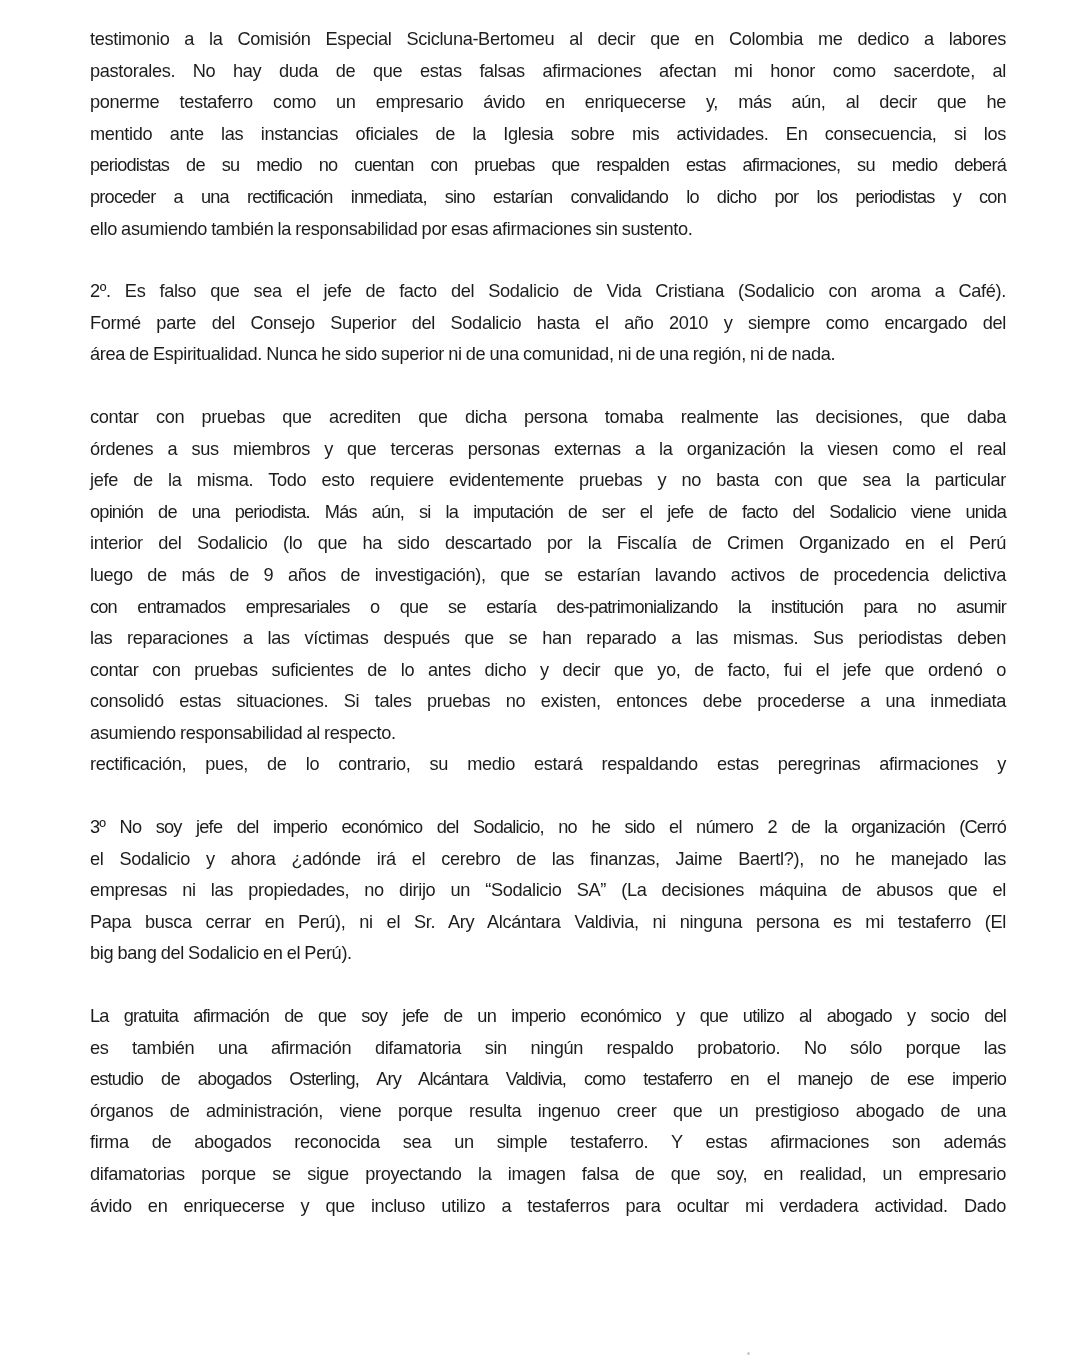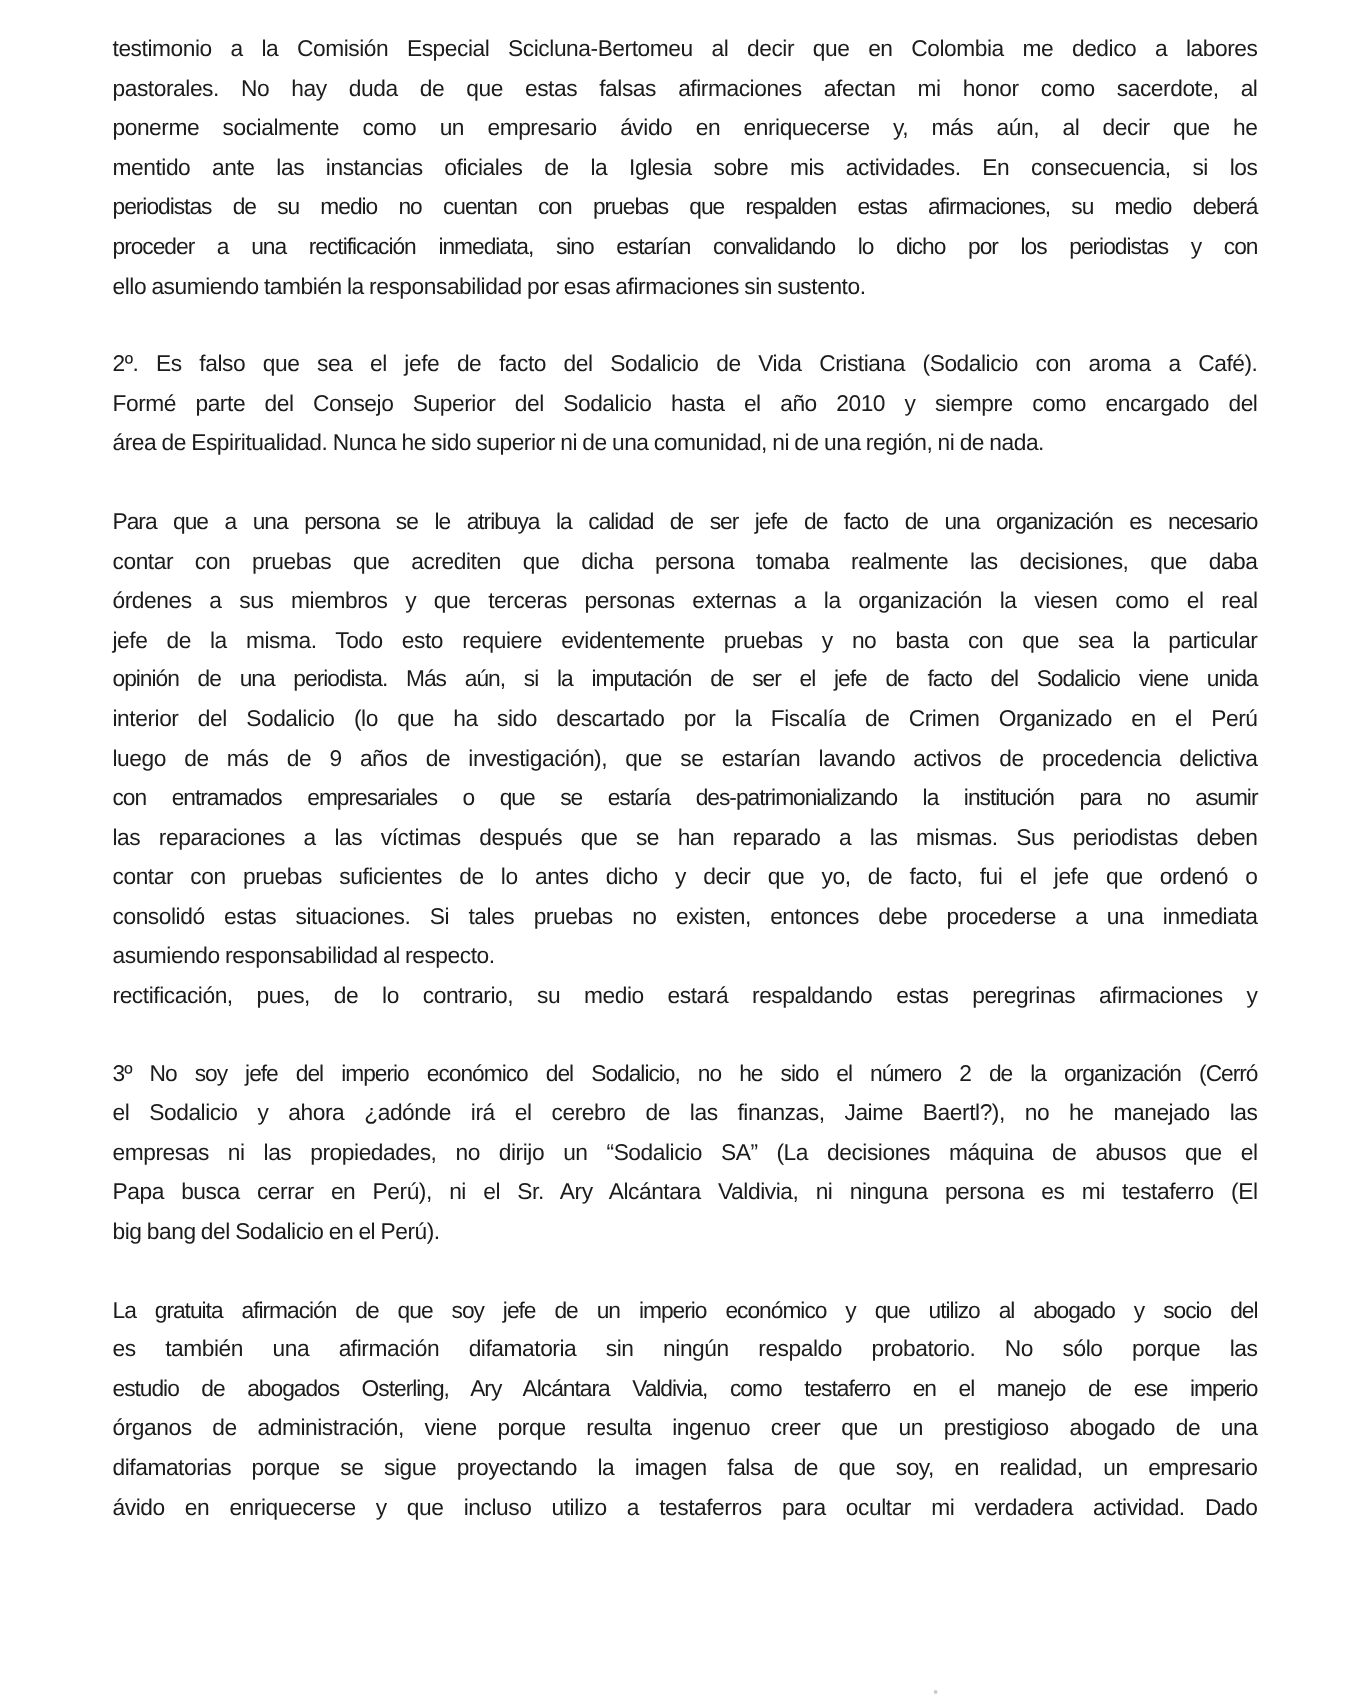--- a/index.html
+++ b/index.html
@@ -51,35 +51,34 @@
     }
   </style>
 </head>
 <body>
 
 <div class="page">
 
   <div class="para">
     <span class="line">testimonio a la Comisión Especial Scicluna-Bertomeu al decir que en Colombia me dedico a labores</span>
     <span class="line">pastorales. No hay duda de que estas falsas afirmaciones afectan mi honor como sacerdote, al</span>
-    <span class="line">ponerme socialmente como un empresario ávido en enriquecerse y, más aún, al decir que he</span>
+    <span class="line">ponerme testaferro como un empresario ávido en enriquecerse y, más aún, al decir que he</span>
     <span class="line">mentido ante las instancias oficiales de la Iglesia sobre mis actividades. En consecuencia, si los</span>
     <span class="line tight">periodistas de su medio no cuentan con pruebas que respalden estas afirmaciones, su medio deberá</span>
     <span class="line tight">proceder a una rectificación inmediata, sino estarían convalidando lo dicho por los periodistas y con</span>
     <span class="line last">ello asumiendo también la responsabilidad por esas afirmaciones sin sustento.</span>
   </div>
 
   <div class="para">
     <span class="line">2º. Es falso que sea el jefe de facto del Sodalicio de Vida Cristiana (Sodalicio con aroma a Café).</span>
     <span class="line">Formé parte del Consejo Superior del Sodalicio hasta el año 2010 y siempre como encargado del</span>
     <span class="line last">área de Espiritualidad. Nunca he sido superior ni de una comunidad, ni de una región, ni de nada.</span>
   </div>
 
   <div class="para">
-    <span class="line tight">Para que a una persona se le atribuya la calidad de ser jefe de facto de una organización es necesario</span>
     <span class="line">contar con pruebas que acrediten que dicha persona tomaba realmente las decisiones, que daba</span>
     <span class="line">órdenes a sus miembros y que terceras personas externas a la organización la viesen como el real</span>
     <span class="line">jefe de la misma. Todo esto requiere evidentemente pruebas y no basta con que sea la particular</span>
     <span class="line tight">opinión de una periodista. Más aún, si la imputación de ser el jefe de facto del Sodalicio viene unida</span>
     <span class="line">interior del Sodalicio (lo que ha sido descartado por la Fiscalía de Crimen Organizado en el Perú</span>
     <span class="line">luego de más de 9 años de investigación), que se estarían lavando activos de procedencia delictiva</span>
     <span class="line tight">con entramados empresariales o que se estaría des-patrimonializando la institución para no asumir</span>
     <span class="line">las reparaciones a las víctimas después que se han reparado a las mismas. Sus periodistas deben</span>
     <span class="line">contar con pruebas suficientes de lo antes dicho y decir que yo, de facto, fui el jefe que ordenó o</span>
     <span class="line">consolidó estas situaciones. Si tales pruebas no existen, entonces debe procederse a una inmediata</span>
@@ -93,19 +92,20 @@
     <span class="line">empresas ni las propiedades, no dirijo un “Sodalicio SA” (La decisiones máquina de abusos que el</span>
     <span class="line">Papa busca cerrar en Perú), ni el Sr. Ary Alcántara Valdivia, ni ninguna persona es mi testaferro (El</span>
     <span class="line last">big bang del Sodalicio en el Perú).</span>
   </div>
 
   <div class="para">
     <span class="line tight">La gratuita afirmación de que soy jefe de un imperio económico y que utilizo al abogado y socio del</span>
     <span class="line">es también una afirmación difamatoria sin ningún respaldo probatorio. No sólo porque las</span>
     <span class="line tight">estudio de abogados Osterling, Ary Alcántara Valdivia, como testaferro en el manejo de ese imperio</span>
     <span class="line">órganos de administración, viene porque resulta ingenuo creer que un prestigioso abogado de una</span>
+    <span class="line">firma de abogados reconocida sea un simple testaferro. Y estas afirmaciones son además</span>
     <span class="line">difamatorias porque se sigue proyectando la imagen falsa de que soy, en realidad, un empresario</span>
     <span class="line">ávido en enriquecerse y que incluso utilizo a testaferros para ocultar mi verdadera actividad. Dado</span>
   </div>
 
 </div>
 
 <span class="smudge" style="left:747px; top:1352px;"></span>
 
 </body></html>

